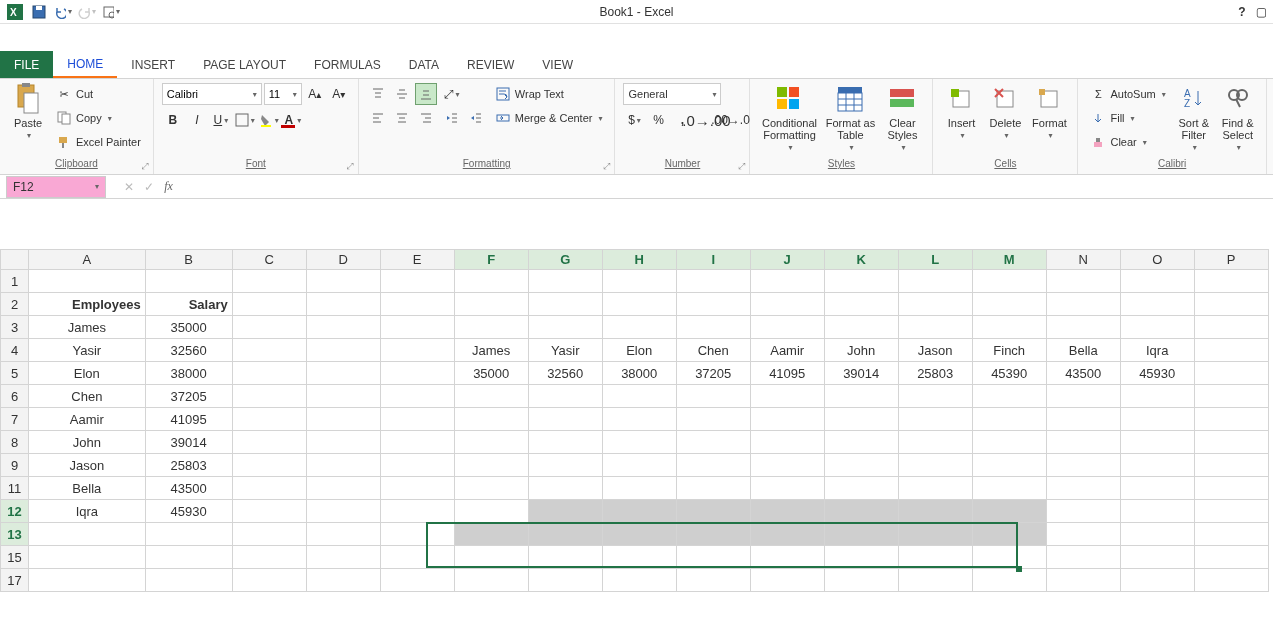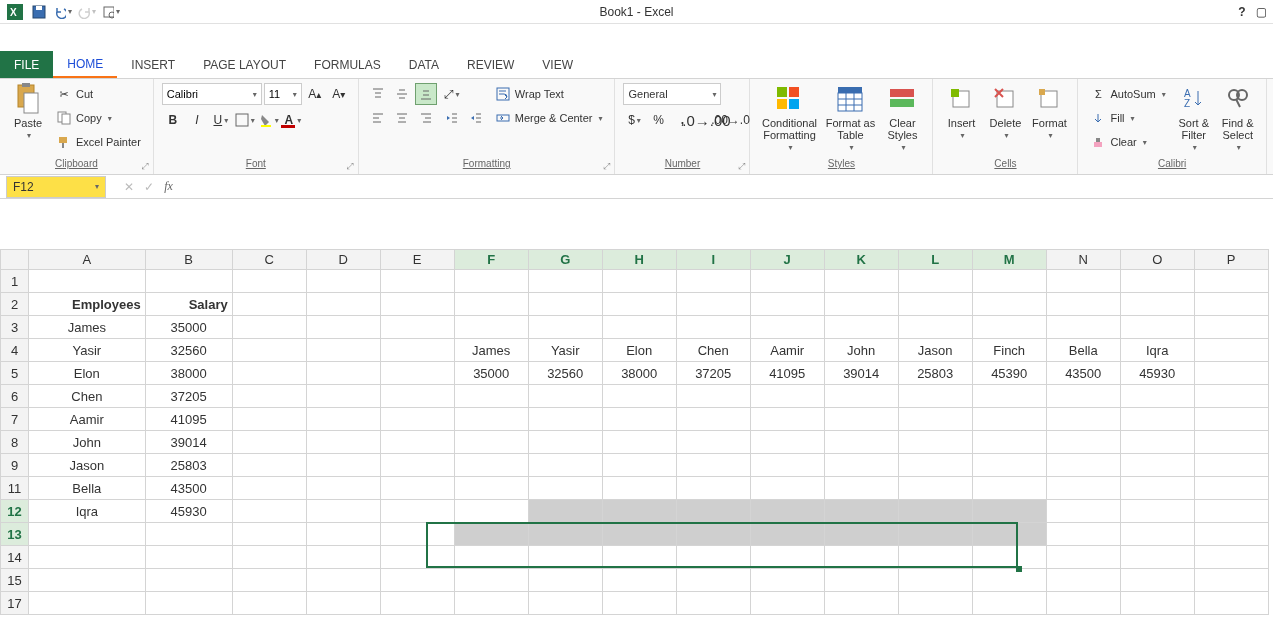--- a/index.html
+++ b/index.html
@@ -31,21 +31,21 @@
 .btn-sm { height: 22px; display: flex; align-items: center; gap: 4px; padding: 0 4px; cursor: pointer; font-size: 11px; }
 .btn-sm .ico { width: 16px; height: 16px; display: flex; align-items: center; justify-content: center; }
 .dd-arrow { font-size: 8px; color: #666; margin-left: 2px; }
 .input-combo { height: 22px; border: 1px solid #ccc; background: #fff; display: flex; align-items: center; padding: 0 4px; font-size: 11px; }
 .input-combo input { border: none; outline: none; font-size: 11px; width: 100%; }
 .tog { width: 22px; height: 22px; display: flex; align-items: center; justify-content: center; cursor: pointer; }
 .tog.active { background: #c9e8c9; border: 1px solid #6fa06f; }
 
 
 .namebox-row { height: 24px; display: flex; align-items: center; border-bottom: 1px solid #d4d4d4; }
-.namebox { width: 100px; height: 22px; border: 1px solid #ccc; margin: 0 6px; display: flex; align-items: center; padding: 0 6px; font-size: 12px; background: #fde047; justify-content: center; }
+.namebox { width: 100px; height: 22px; border: 1px solid #ccc; margin: 0 6px; display: flex; align-items: center; padding: 0 6px; font-size: 12px; background: #f9a8d4; justify-content: center; }
 .namebox .dd-arrow { margin-left: auto; }
 .fx-btns { display: flex; gap: 10px; margin-left: 12px; color: #bbb; }
 .fx-label { margin-left: 10px; font-style: italic; font-family: 'Cambria Math', serif; color: #666; }
 .formula-input { flex: 1; border: none; outline: none; font-size: 12px; padding-left: 20px; height: 50px; }
 .formula-expand { flex: 1; height: 50px; border-bottom: 1px solid #d4d4d4; display: flex; align-items: flex-start; }
 
 
 .grid-area { position: relative; background: #fff; }
 .grid { border-collapse: collapse; table-layout: fixed; }
 .grid th, .grid td { border: 1px solid #d4d4d4; font-size: 13px; height: 23px; padding: 0 4px; text-align: center; }
@@ -725,39 +725,20 @@
           <td class=" sel-range"></td>
           <td class=" sel-range"></td>
           <td class=" sel-range"></td>
           <td class=" sel-range"></td>
           <td class=" sel-range"></td>
           <td class=""></td>
           <td class=""></td>
           <td class=""></td>
         </tr>
         <tr>
-          <th class="row-hdr">14</th>
-          <td class=""></td>
-          <td class=""></td>
-          <td class=""></td>
-          <td class=""></td>
-          <td class=""></td>
-          <td class=""></td>
-          <td class=""></td>
-          <td class=""></td>
-          <td class=""></td>
-          <td class=""></td>
-          <td class=""></td>
-          <td class=""></td>
-          <td class=""></td>
-          <td class=""></td>
-          <td class=""></td>
-          <td class=""></td>
-        </tr>
-        <tr>
           <th class="row-hdr">15</th>
           <td class=""></td>
           <td class=""></td>
           <td class=""></td>
           <td class=""></td>
           <td class=""></td>
           <td class=""></td>
           <td class=""></td>
           <td class=""></td>
           <td class=""></td>

